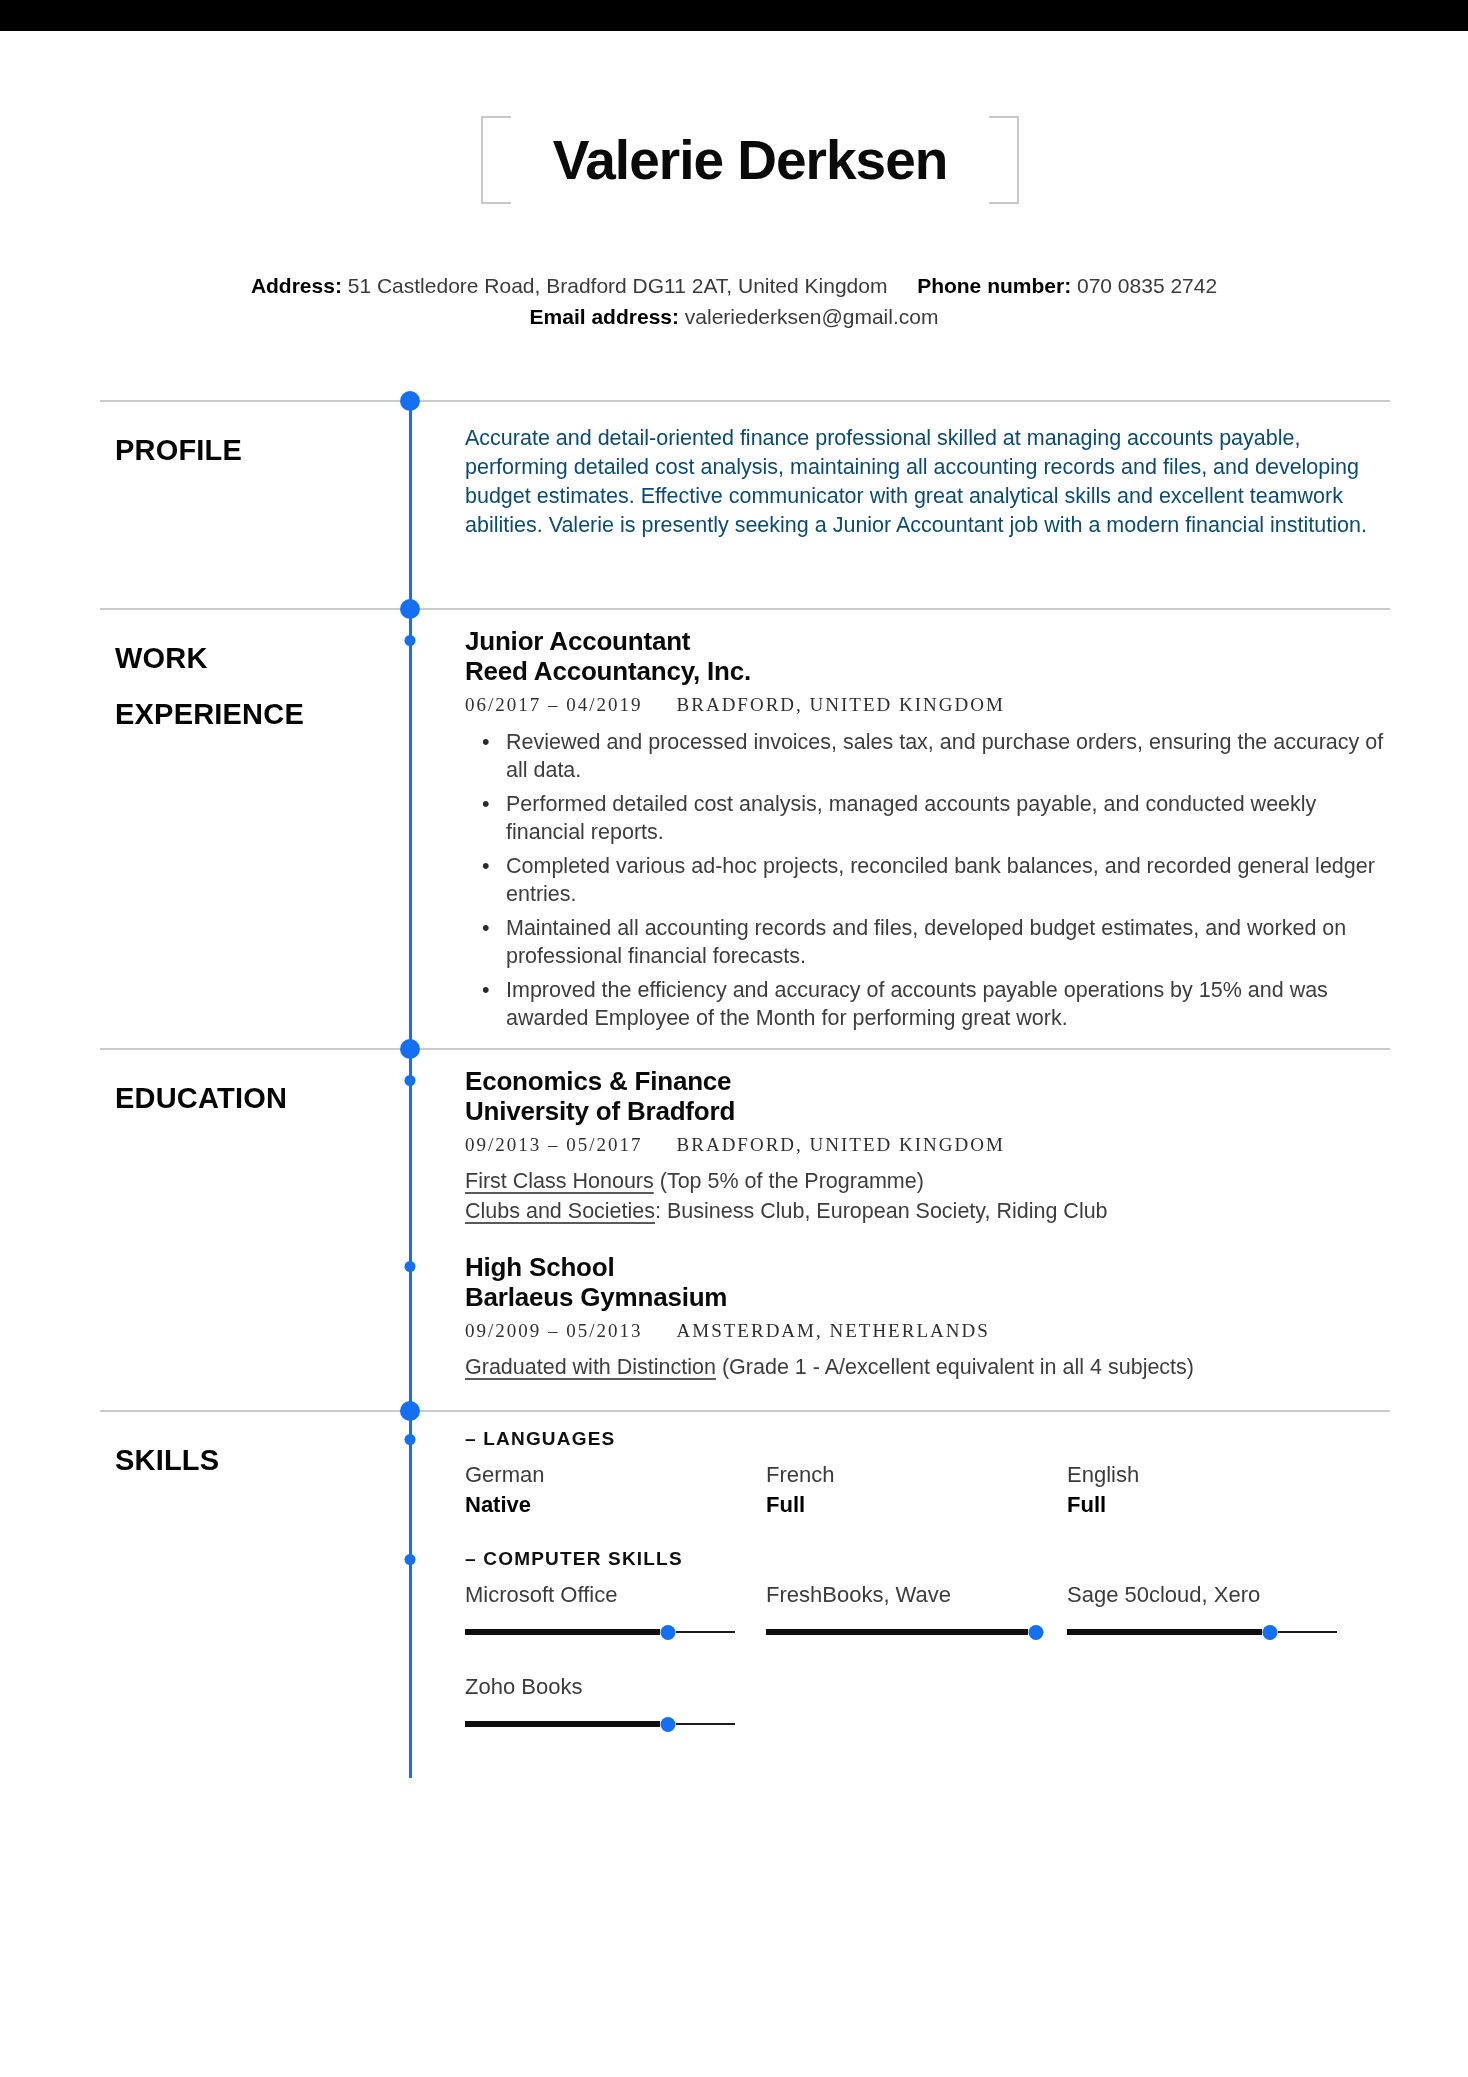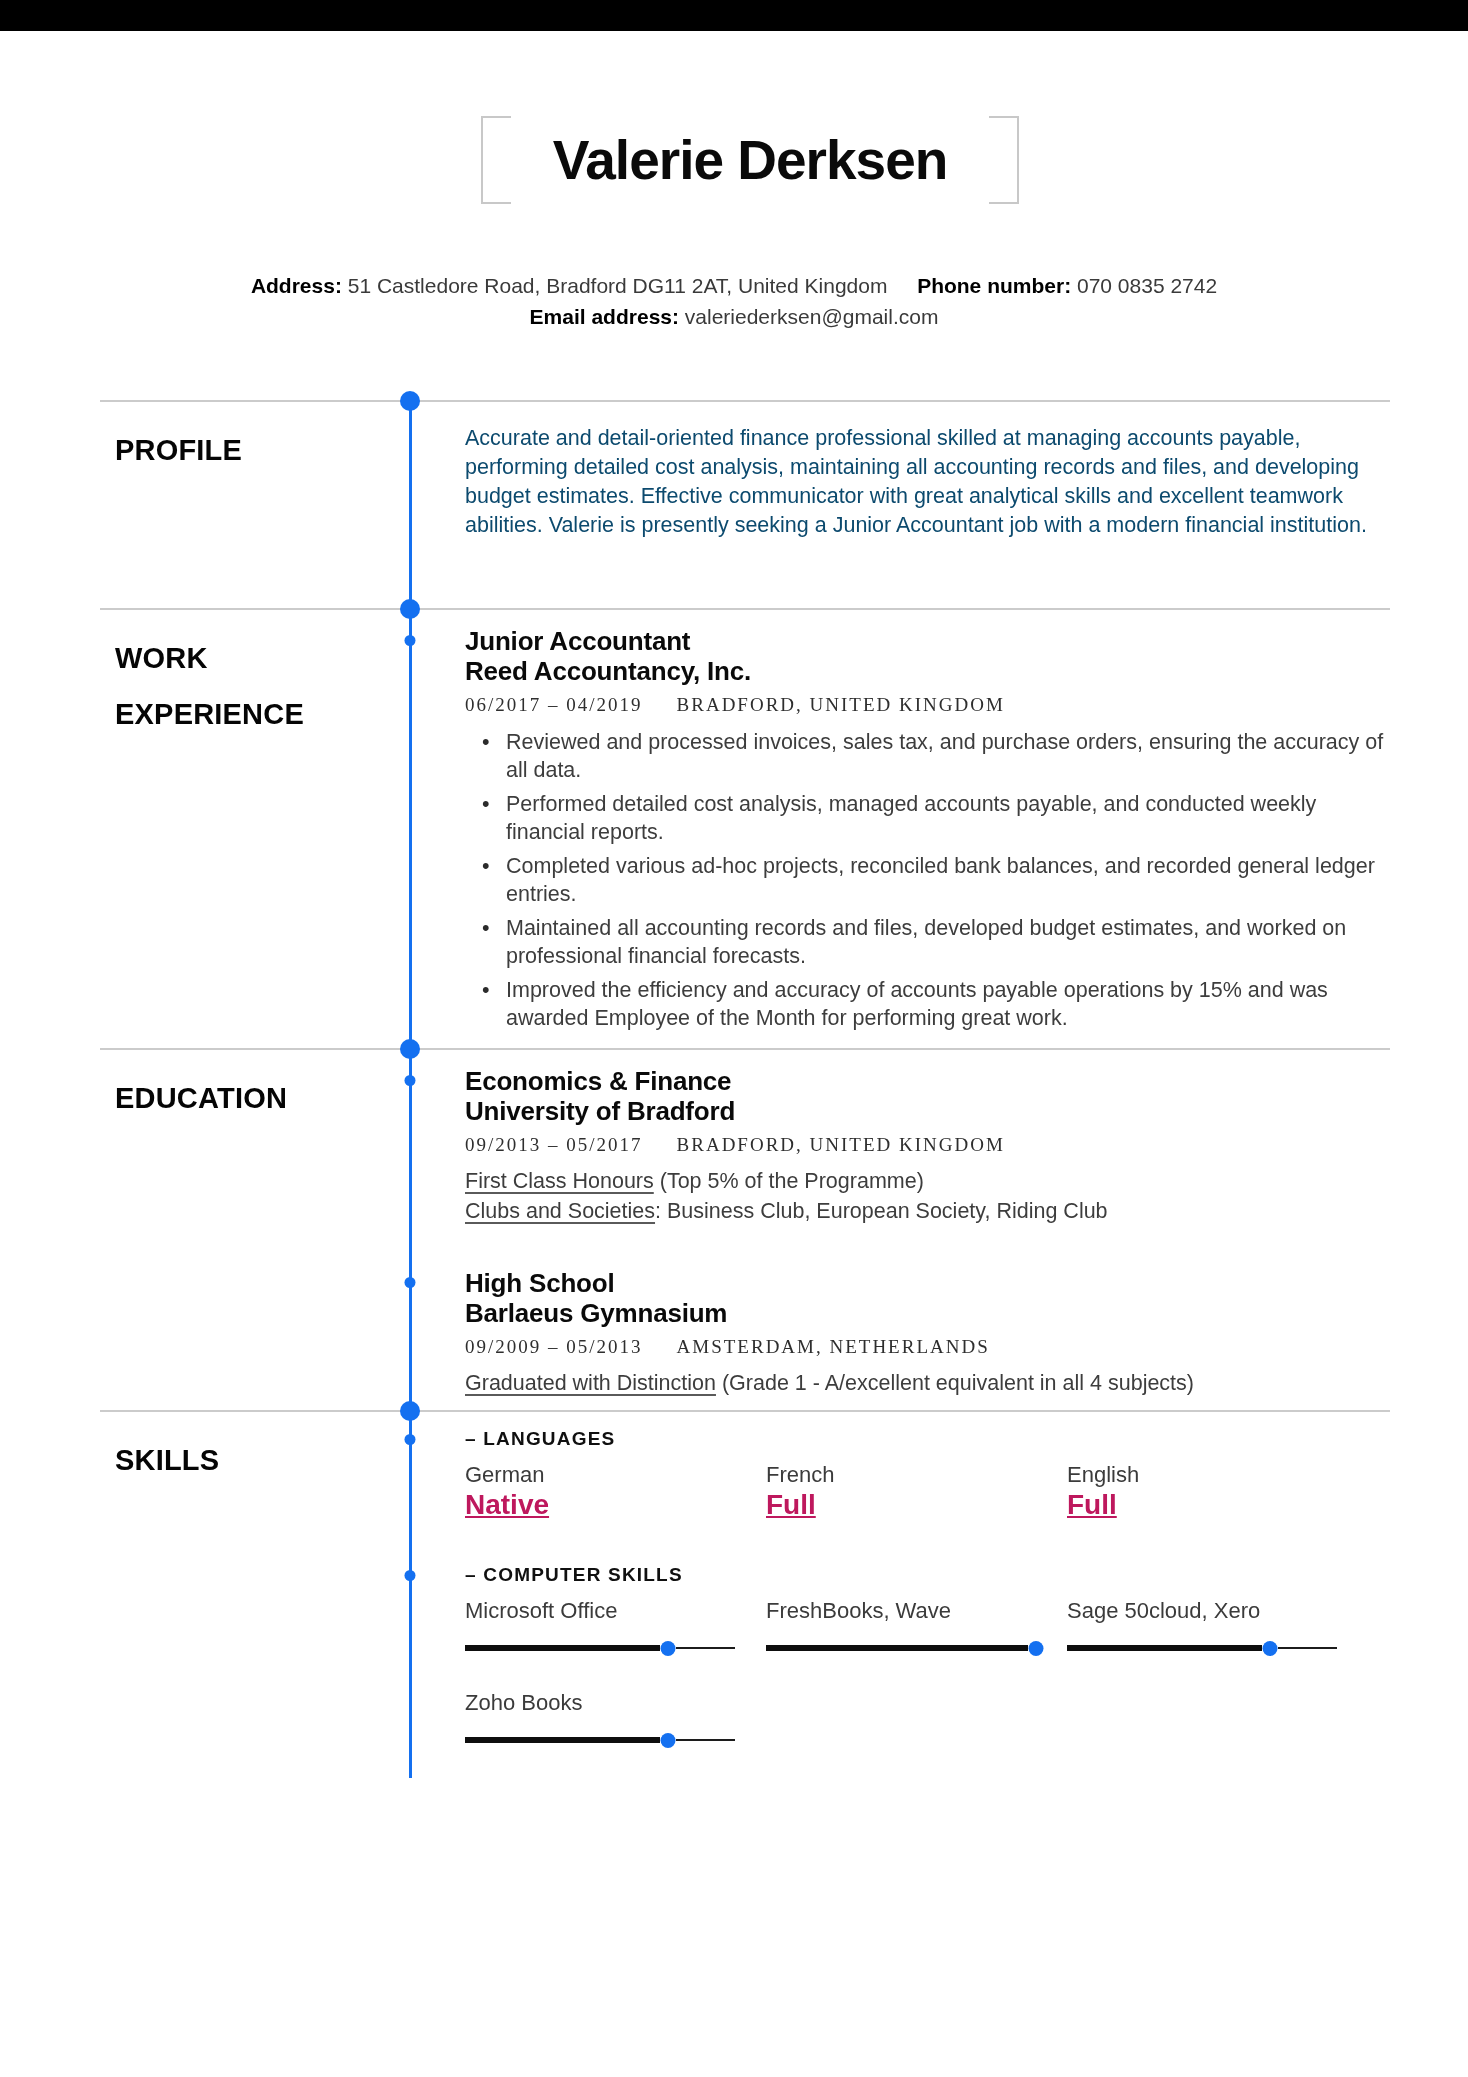--- a/index.html
+++ b/index.html
@@ -48,28 +48,28 @@
   .entry h3 { font-size:26px; line-height:30px; font-weight:700; color:#0a0a0a; letter-spacing:-0.2px; }
   .dates { margin-top:6px; font-size:19px; line-height:26px; letter-spacing:2px; color:#2e2e2e; white-space:nowrap;font-family:Liberation Serif, serif; }
   .dates .loc { margin-left:34px; }
 
   ul.bullets { list-style:none; margin-top:10px; }
   ul.bullets li { position:relative; padding-left:41px; margin-top:6px; font-size:21.5px; line-height:28px; color:#3d3d3d; }
   ul.bullets li::before { content:"\2022"; position:absolute; left:17px; top:0; color:#2b2b2b; }
 
   .detail { margin-top:8px; font-size:21.5px; line-height:30px; color:#3d3d3d; }
   .detail .u { text-decoration:underline; text-underline-offset:4px; text-decoration-thickness:2px; text-decoration-color:#5a5a5a; }
-  .entry + .entry { margin-top:42px; }
+  .entry + .entry { margin-top:26px; }
 
   
   .skills .rcol { padding-top:14px; }
   .sub-label { position:relative; font-size:19px; line-height:26px; font-weight:700; letter-spacing:1.2px; color:#101010; }
   .grid { display:grid; grid-template-columns:301px 301px 301px; row-gap:32px; margin-top:8px; }
   .lang-name, .skill-name { font-size:22px; line-height:30px; color:#3b3b3b; }
-  .lang-level { font-size:28px; line-height:30px; font-weight:700; color:#be185d;text-decoration:underline; }
+  .lang-level { font-size:22px; line-height:30px; font-weight:700; color:#000000; }
   .computer-block { margin-top:60px; }
 
   .slider { position:relative; width:270px; height:16px; margin-top:14px; }
   .slider .fill { position:absolute; left:0; top:5px; height:6px; background:#0e0e0e; width:calc(var(--pct) - 8px); }
   .slider .rest { position:absolute; left:calc(var(--pct) + 8px); right:0; top:7px; height:2px; background:#1c1c1c; }
   .slider .knob { position:absolute; left:var(--pct); top:1px; width:15px; height:15px; border-radius:50%; background:#1470f0; transform:translateX(-50%); }
 </style>
 </head>
 <body>
 

